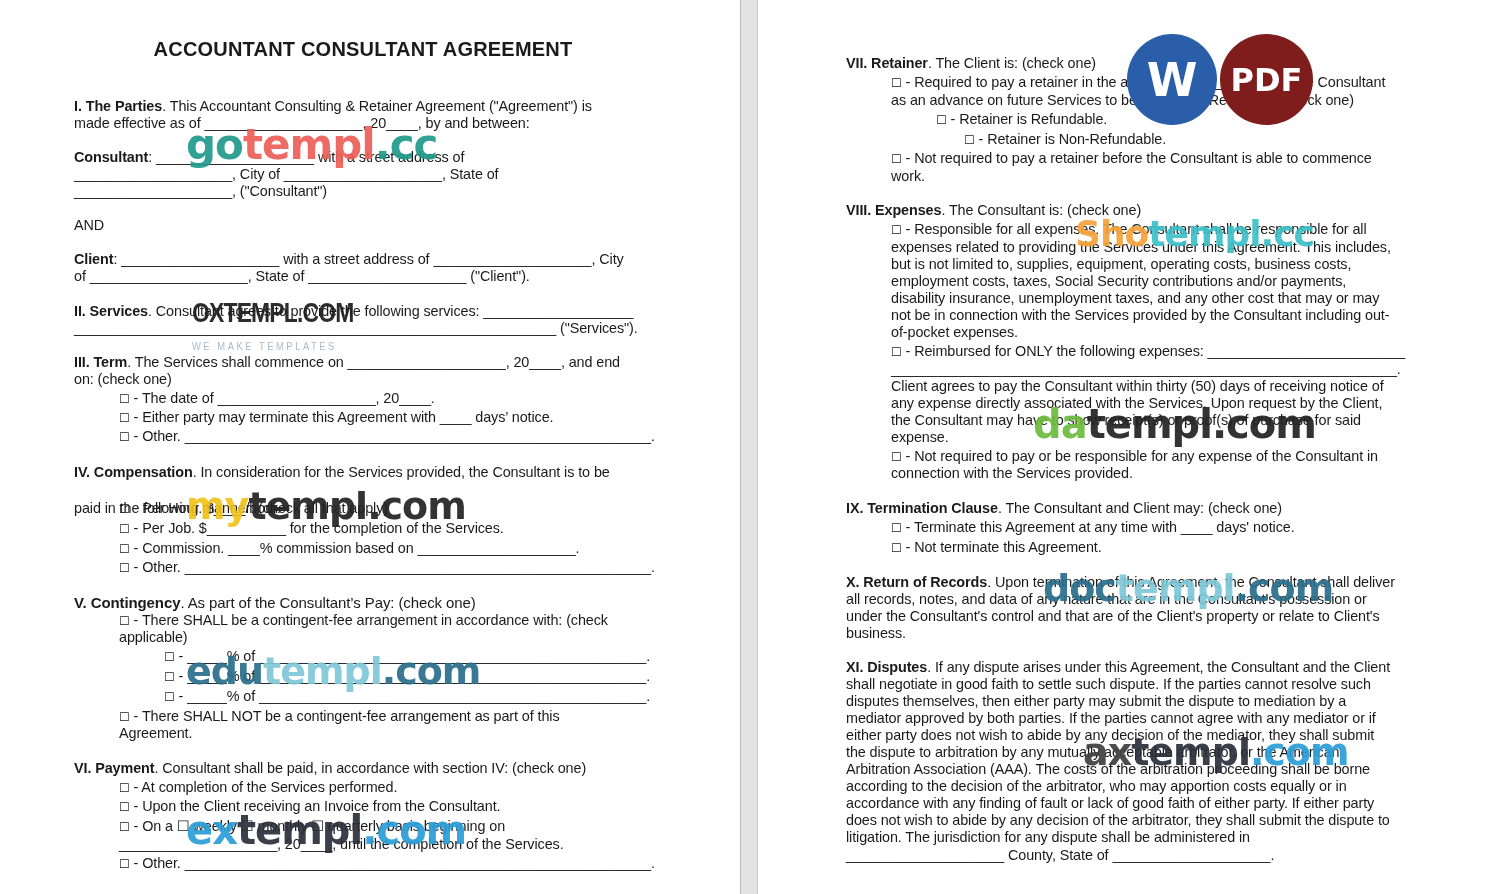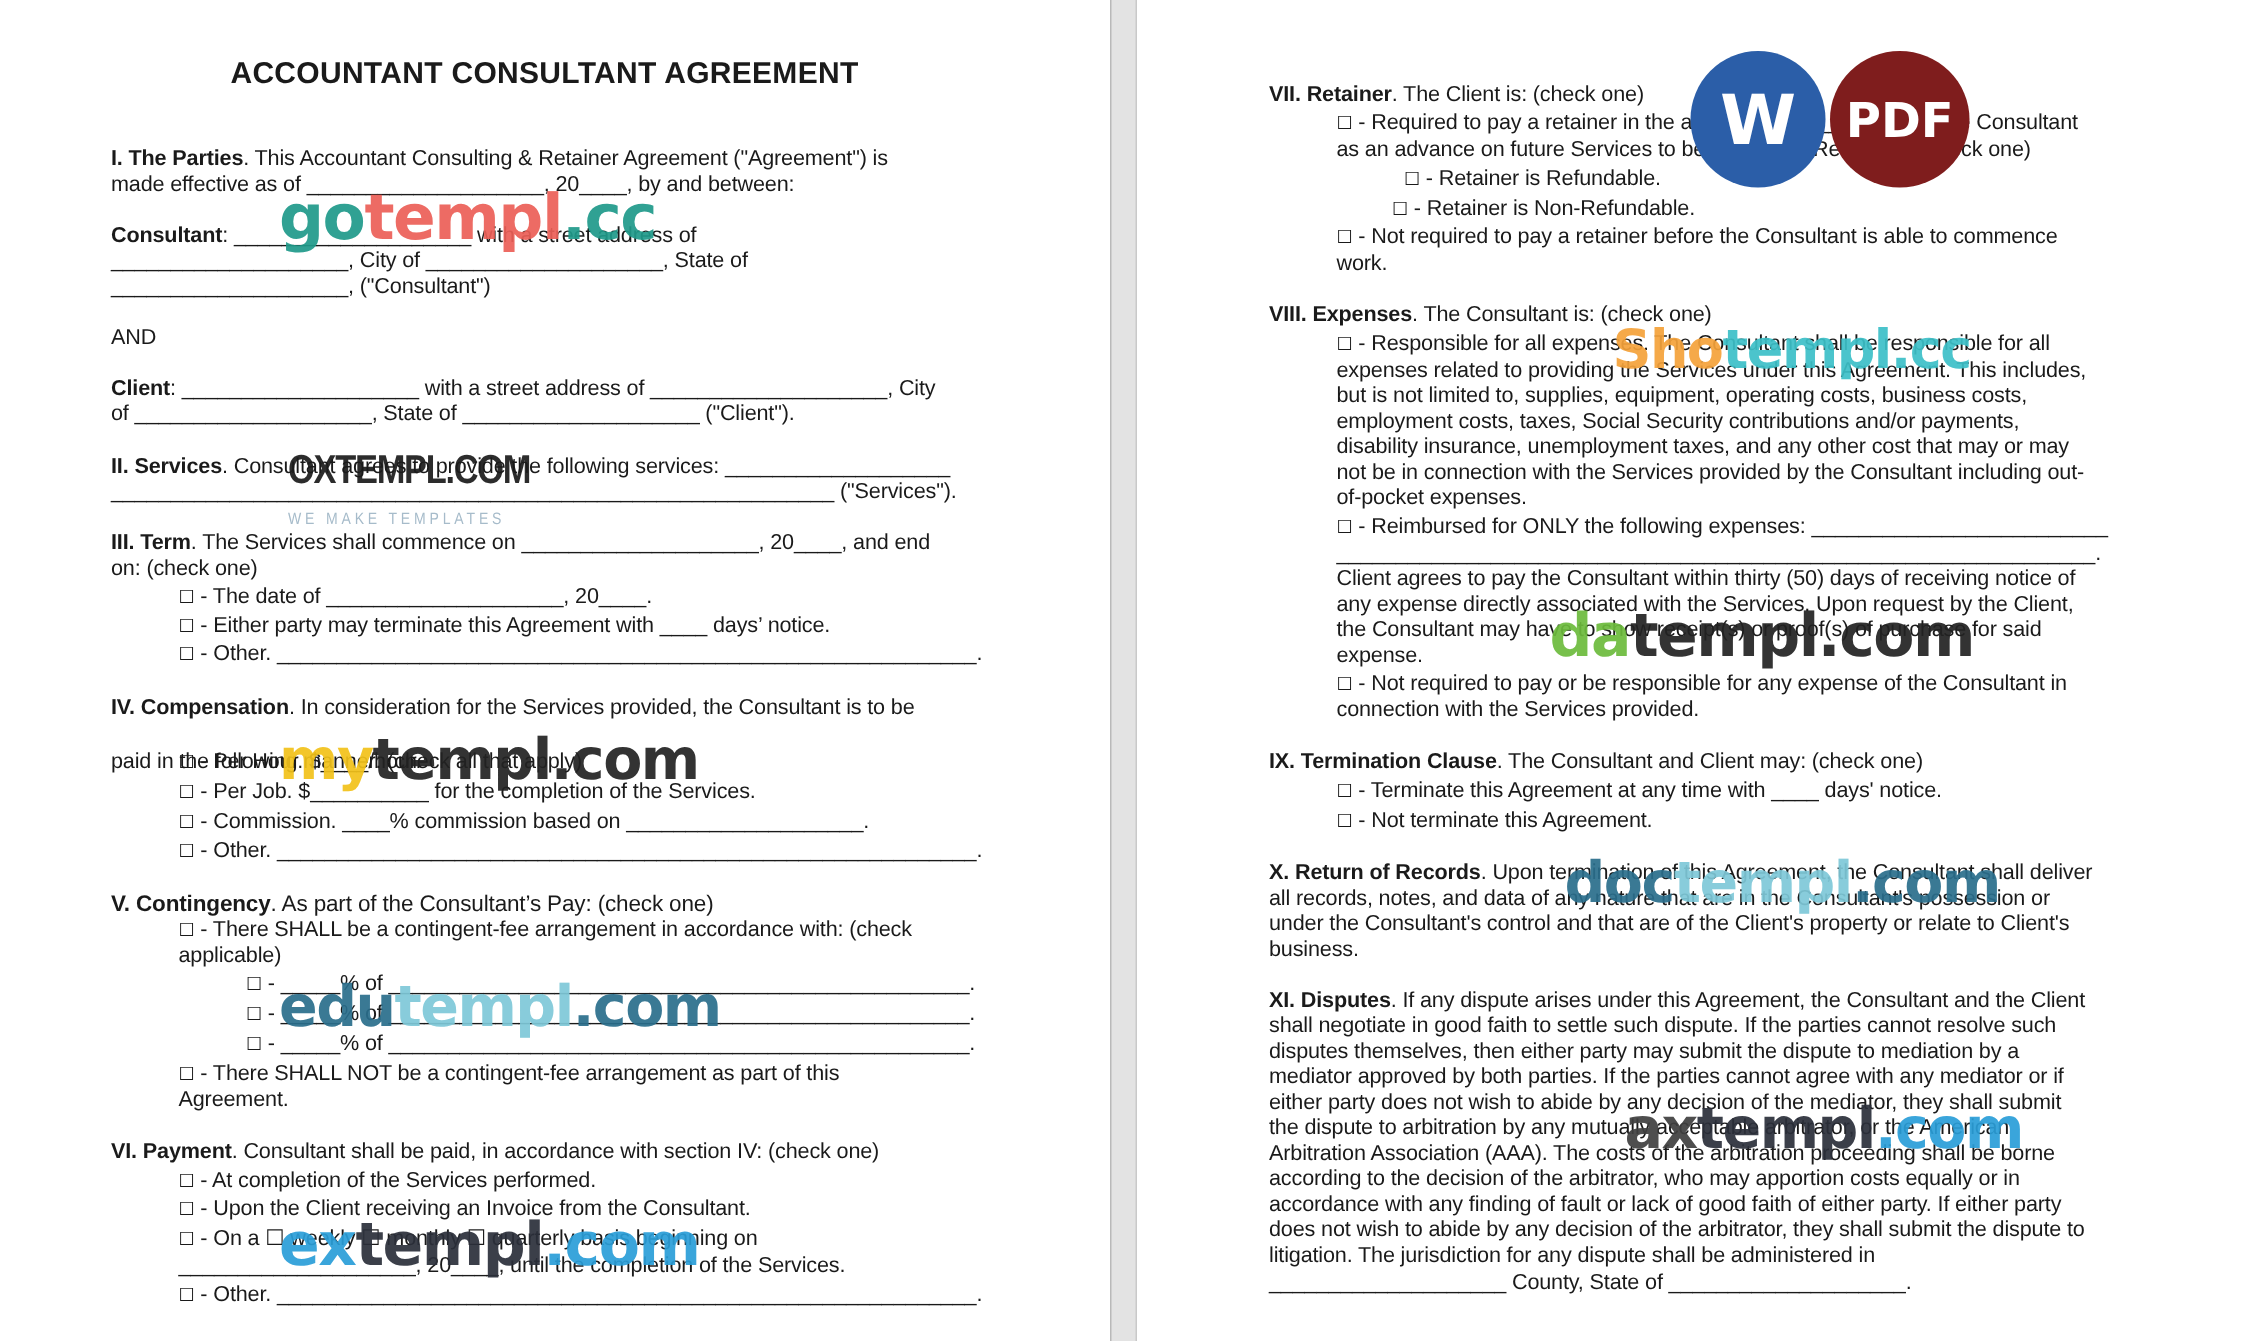--- a/index.html
+++ b/index.html
@@ -74,21 +74,21 @@
     <div class="line" style="left: 74px; top: 760px;"><b>VI. Payment</b><span>. Consultant shall be paid, in accordance with section IV: (check one)</span></div>
     <div class="line" style="left: 119px; top: 779px;"><span class="cb">☐</span><span> - At completion of the Services performed.</span></div>
     <div class="line" style="left: 119px; top: 798px;"><span class="cb">☐</span><span> - Upon the Client receiving an Invoice from the Consultant.</span></div>
     <div class="line" style="left: 119px; top: 818px;"><span class="cb">☐</span><span> - On a ☐ weekly ☐ monthly ☐ quarterly basis beginning on</span></div>
     <div class="line" style="left: 119px; top: 836px;"><span>____________________, 20____, until the completion of the Services.</span></div>
     <div class="line" style="left: 119px; top: 855px;"><span class="cb">☐</span><span> - Other. ___________________________________________________________.</span></div>
     <div class="line" style="left: 846px; top: 55px;"><b>VII. Retainer</b><span>. The Client is: (check one)</span></div>
     <div class="line" style="left: 891px; top: 74px;"><span class="cb">☐</span><span> - Required to pay a retainer in the amount of $__________ to the Consultant</span></div>
     <div class="line" style="left: 891px; top: 92px;"><span>as an advance on future Services to be provided ("Retainer"). (check one)</span></div>
     <div class="line" style="left: 936px; top: 111px;"><span class="cb">☐</span><span> - Retainer is Refundable.</span></div>
-    <div class="line" style="left: 928px; top: 131px; text-align: center;"><span class="cb">☐</span><span> - Retainer is Non-Refundable.</span></div>
+    <div class="line" style="left: 964px; top: 131px; text-align: center;"><span class="cb">☐</span><span> - Retainer is Non-Refundable.</span></div>
     <div class="line" style="left: 891px; top: 150px;"><span class="cb">☐</span><span> - Not required to pay a retainer before the Consultant is able to commence</span></div>
     <div class="line" style="left: 891px; top: 168px;"><span>work.</span></div>
     <div class="line" style="left: 846px; top: 202px;"><b>VIII. Expenses</b><span>. The Consultant is: (check one)</span></div>
     <div class="line" style="left: 891px; top: 221px;"><span class="cb">☐</span><span> - Responsible for all expenses. The Consultant shall be responsible for all</span></div>
     <div class="line" style="left: 891px; top: 239px;"><span>expenses related to providing the Services under this Agreement. This includes,</span></div>
     <div class="line" style="left: 891px; top: 256px;"><span>but is not limited to, supplies, equipment, operating costs, business costs,</span></div>
     <div class="line" style="left: 891px; top: 273px;"><span>employment costs, taxes, Social Security contributions and/or payments,</span></div>
     <div class="line" style="left: 891px; top: 290px;"><span>disability insurance, unemployment taxes, and any other cost that may or may</span></div>
     <div class="line" style="left: 891px; top: 307px;"><span>not be in connection with the Services provided by the Consultant including out-</span></div>
     <div class="line" style="left: 891px; top: 324px;"><span>of-pocket expenses.</span></div>

